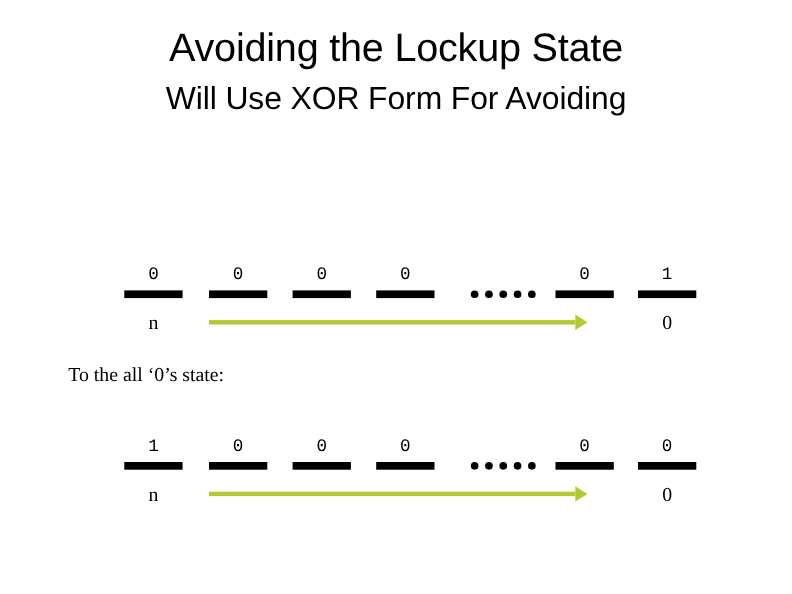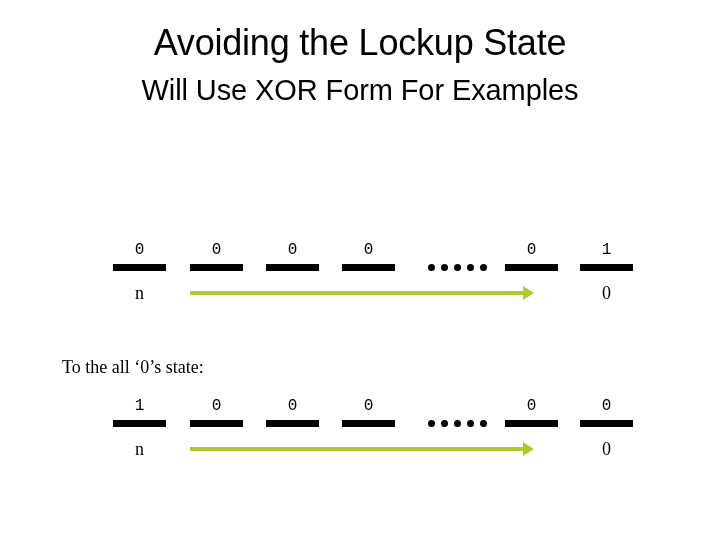--- a/index.html
+++ b/index.html
@@ -84,21 +84,21 @@
     border-left:11px solid #AFCB33;
   }
 </style>
 </head>
 <body>
 
 <div class="slide">
 
   <div class="title">Avoiding the Lockup State</div>
 
-  <div class="subtitle">Will Use XOR Form For Examples</div>
+  <div class="subtitle">Will Use XOR Form For Avoiding</div>
 
 
   <div class="diagram" style="top:240px;">
 
     <div class="cell" style="left:113px;">
       <div class="digit">0</div>
       <div class="bar"></div>
     </div>
     <div class="cell" style="left:190px;">
       <div class="digit">0</div>
@@ -133,21 +133,21 @@
     <div class="lowlabel" style="left:113px;top:42px;">n</div>
 
     <div class="arrow" style="left:190px;top:46px;width:344px;">
       <div class="shaft" style="width:333px;"></div>
       <div class="head" style="left:333px;"></div>
     </div>
 
     <div class="lowlabel" style="left:580px;top:42px;">0</div>
   </div>
 
-  <div class="bodytext" style="left:62px;top:356px;text-align:right;">To the all ‘0’s state:</div>
+  <div class="bodytext" style="left:62px;top:329px;text-align:right;">To the all ‘0’s state:</div>
 
   <div class="diagram" style="top:396px;">
 
     <div class="cell" style="left:113px;">
       <div class="digit">1</div>
       <div class="bar"></div>
     </div>
     <div class="cell" style="left:190px;">
       <div class="digit">0</div>
       <div class="bar"></div>

